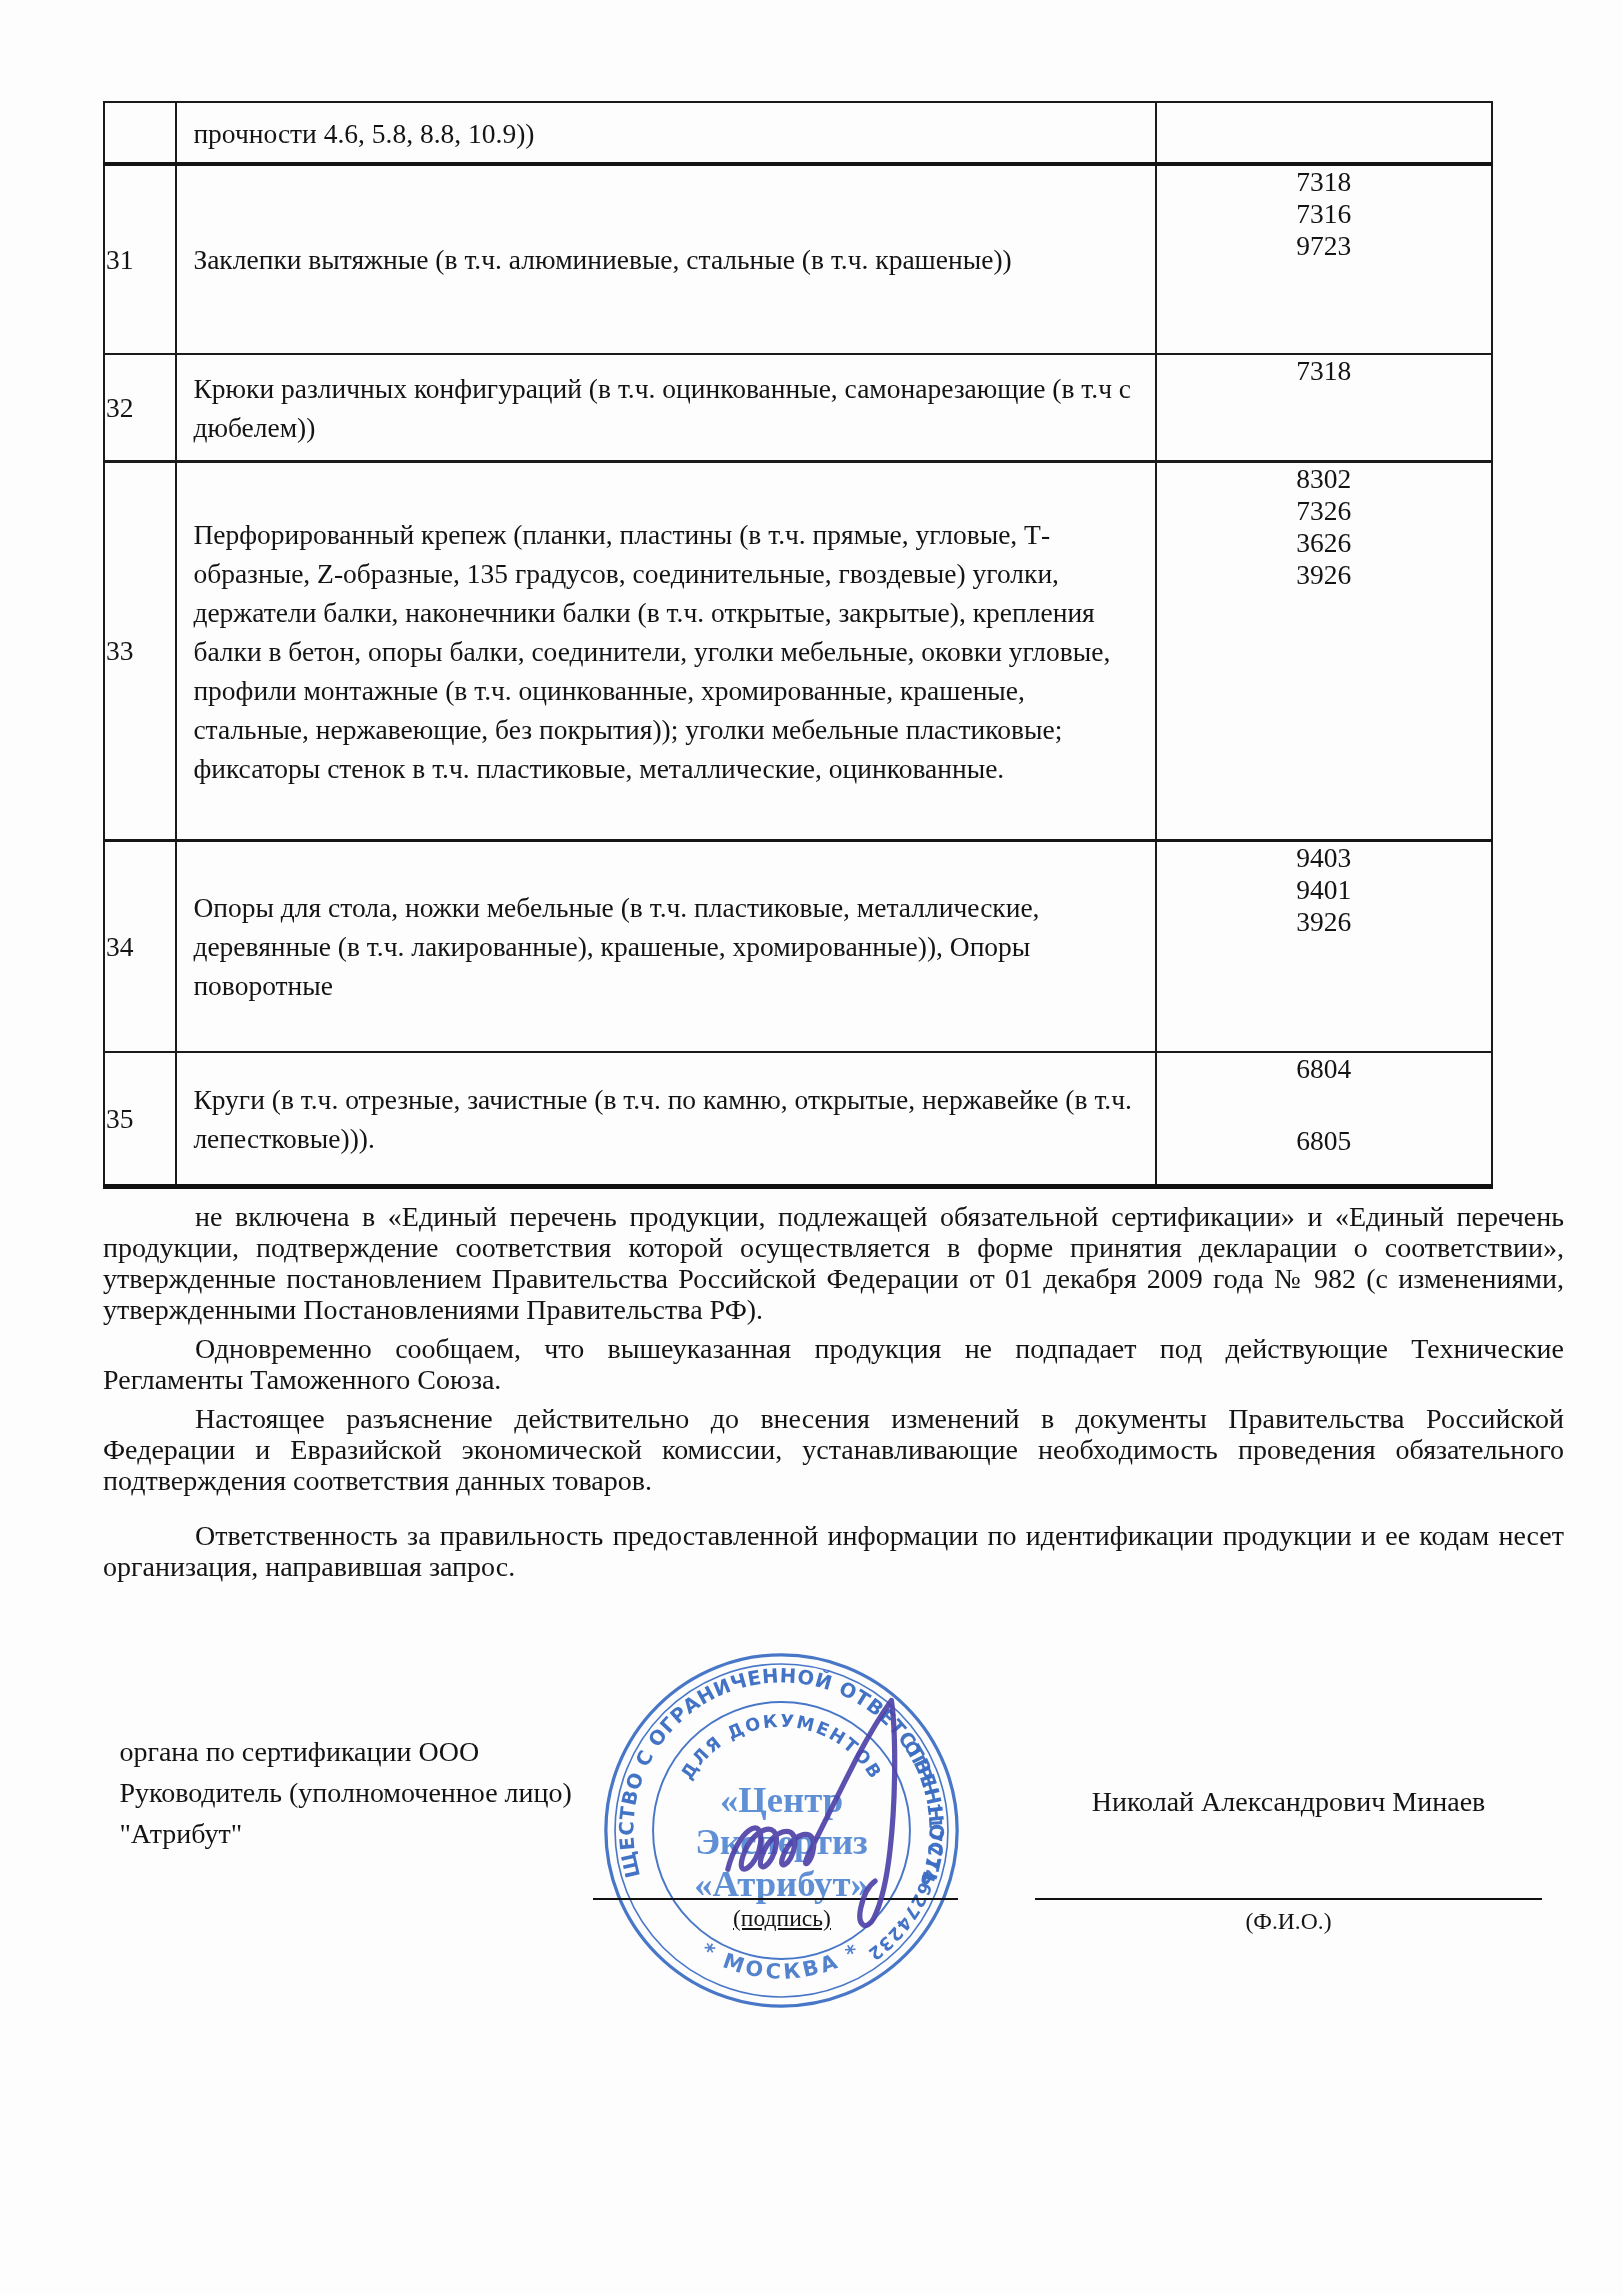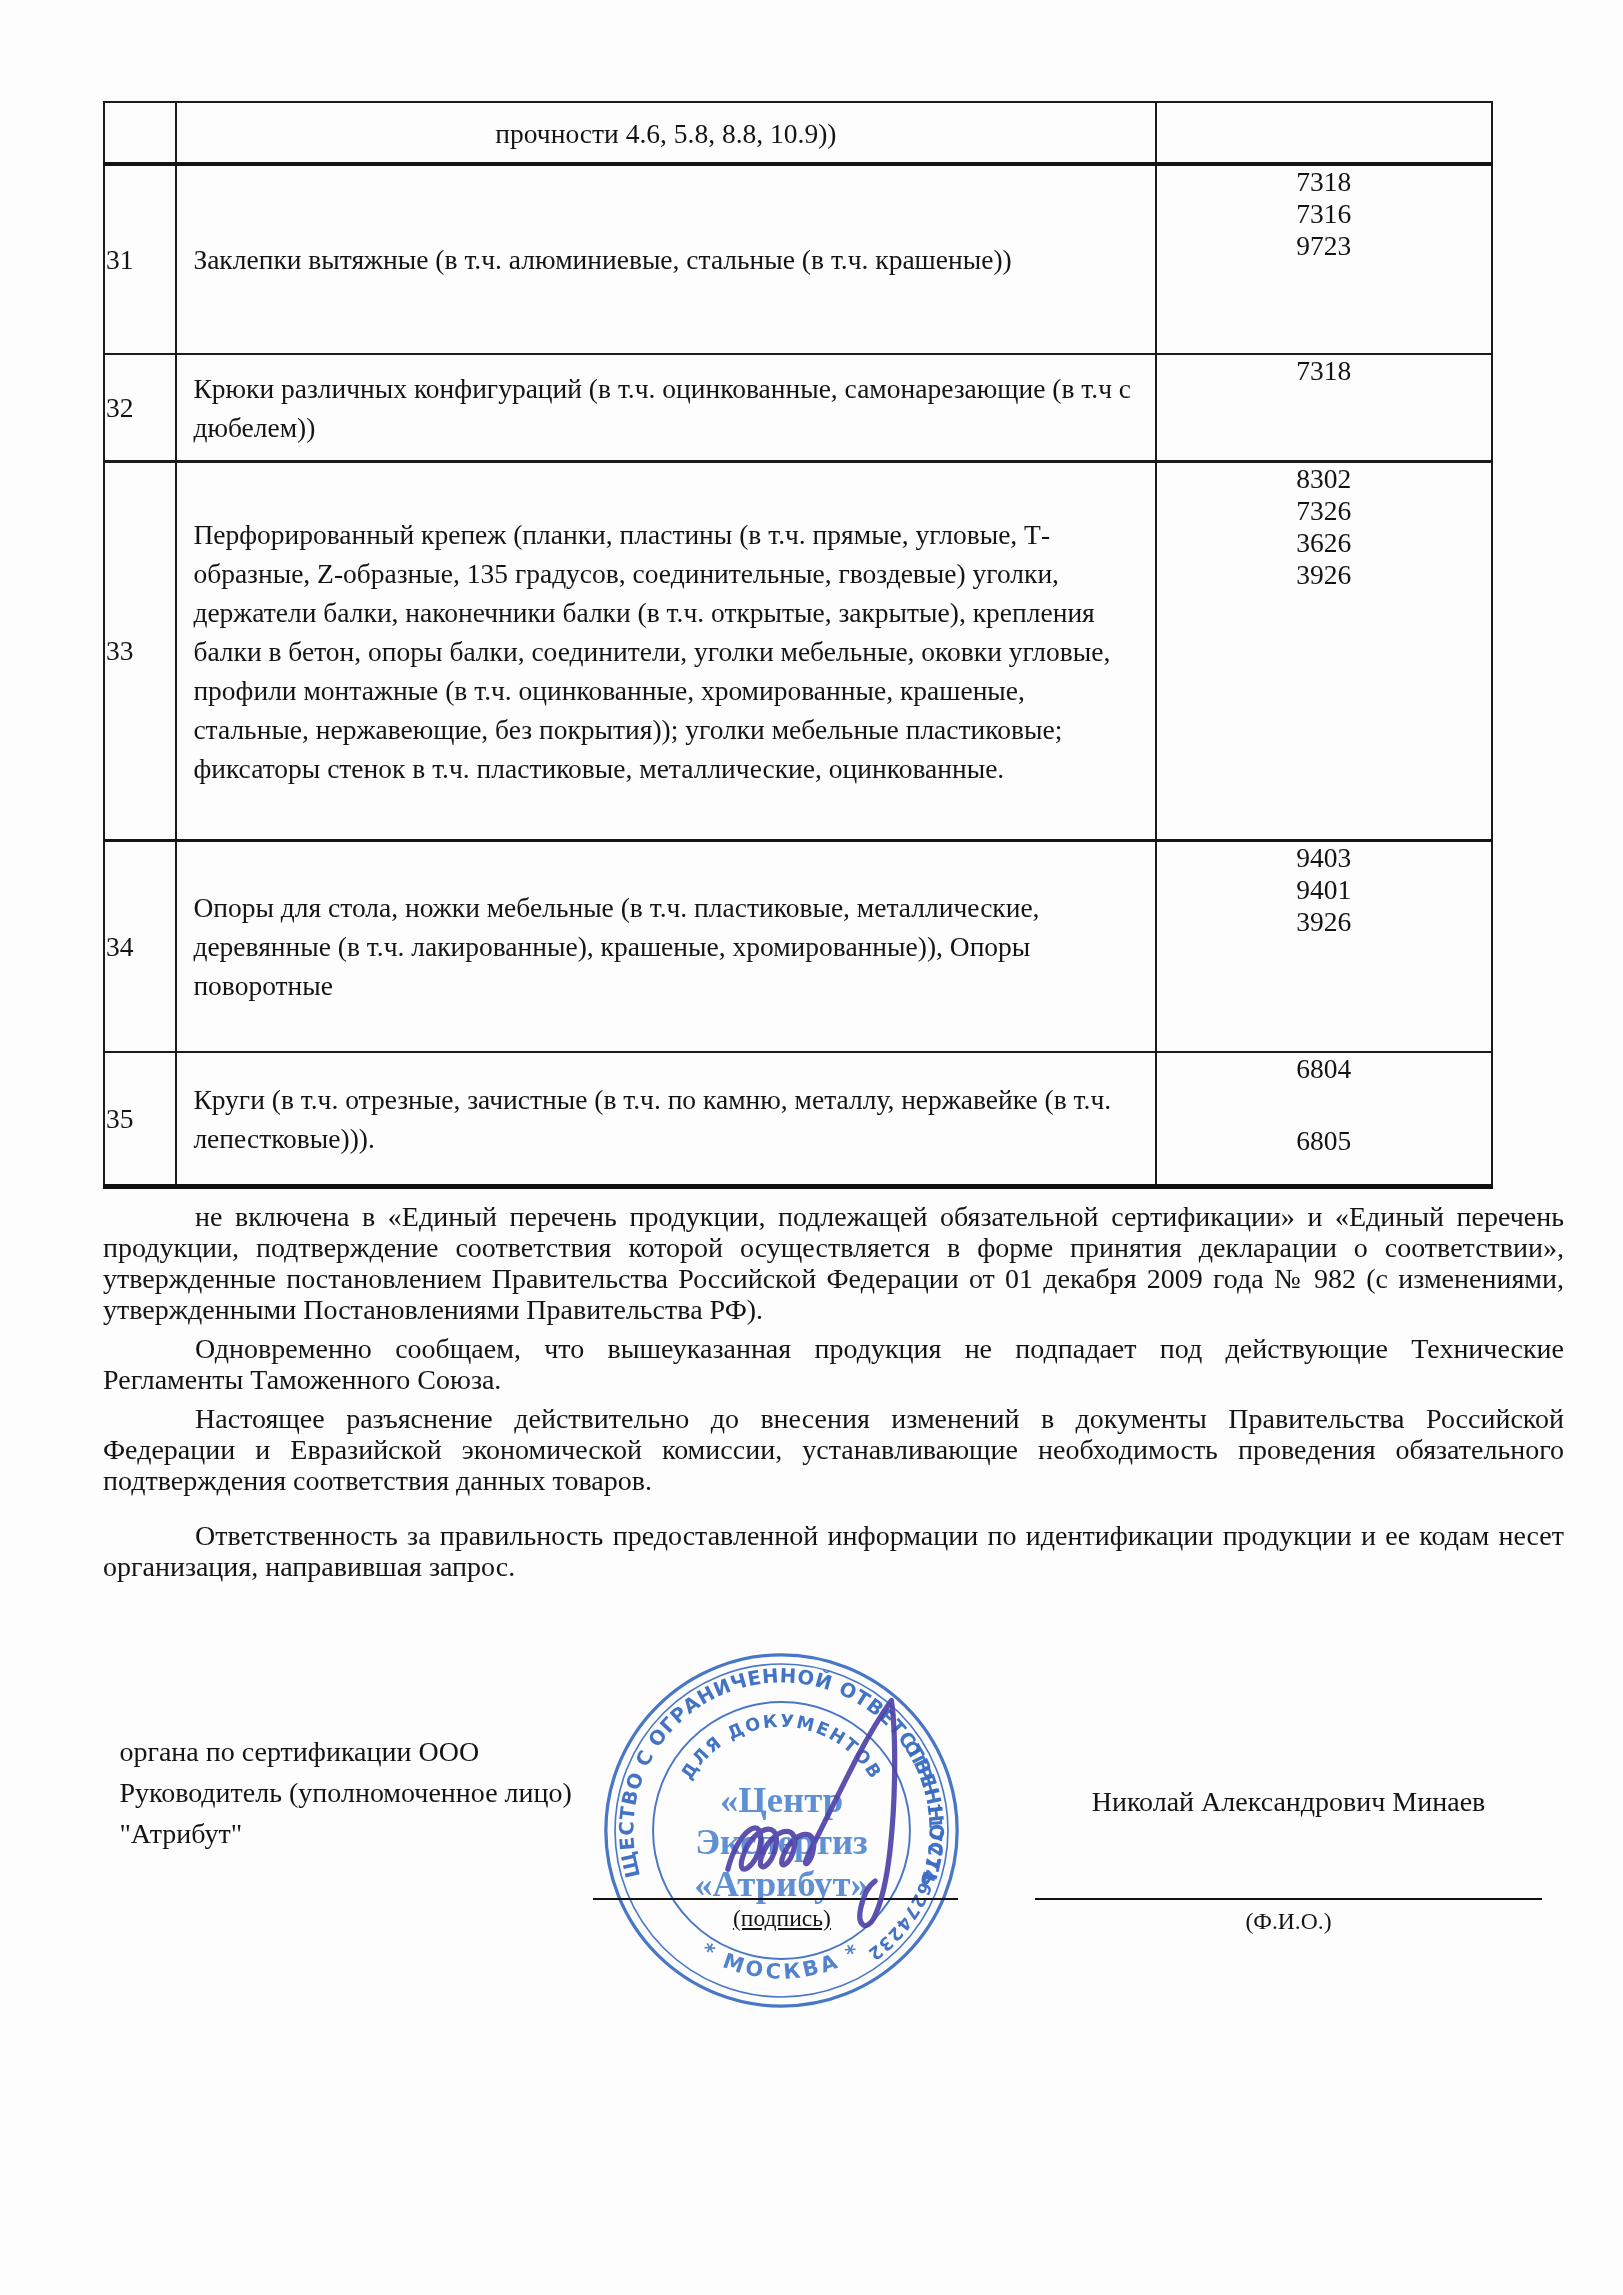--- a/index.html
+++ b/index.html
@@ -22,21 +22,21 @@
   }
   table.products td{
     border:2px solid #1b1b1b;
     font-size:27.5px;
     vertical-align:middle;
   }
   td.col-num{width:68px;text-align:left;}
   td.col-desc{width:945px;padding:0 16.4px;line-height:39px;}
   td.col-codes{width:334px;padding:0;}
   tr.r0 td{border-top:2.6px solid #1b1b1b;}
-  tr.r0 td.col-desc{vertical-align:top;padding-top:10.5px;text-align:center;}
+  tr.r0 td.col-desc{vertical-align:top;padding-top:10.5px;}
   tr.r0{height:62px;}
   tr.r31 td{border-top:4.6px solid #141414;}
   tr.r31{height:187px;}
   tr.r32{height:105px;}
   tr.r33 td{border-top:3.3px solid #1b1b1b;}
   tr.r33{height:308px;}
   tr.r34 td{border-top:3.9px solid #161616;}
   tr.r34{height:209px;}
   tr.r35{height:131px;}
   tr.r35 td{border-bottom:5.2px solid #111;}
@@ -146,21 +146,21 @@
       <td class="col-codes">
         <div class="codes">
           <div>9403</div>
           <div>9401</div>
           <div>3926</div>
         </div>
       </td>
     </tr>
     <tr class="r35">
       <td class="col-num">35</td>
-      <td class="col-desc">Круги (в т.ч. отрезные, зачистные (в т.ч. по камню, металлу, нержавейке (в т.ч. лепестковые))).</td>
+      <td class="col-desc">Круги (в т.ч. отрезные, зачистные (в т.ч. по камню, открытые, нержавейке (в т.ч. лепестковые))).</td>
       <td class="col-codes">
         <div class="codes">
           <div>6804</div>
           <div>6805</div>
         </div>
       </td>
     </tr>
   </tbody>
     </table>
 

